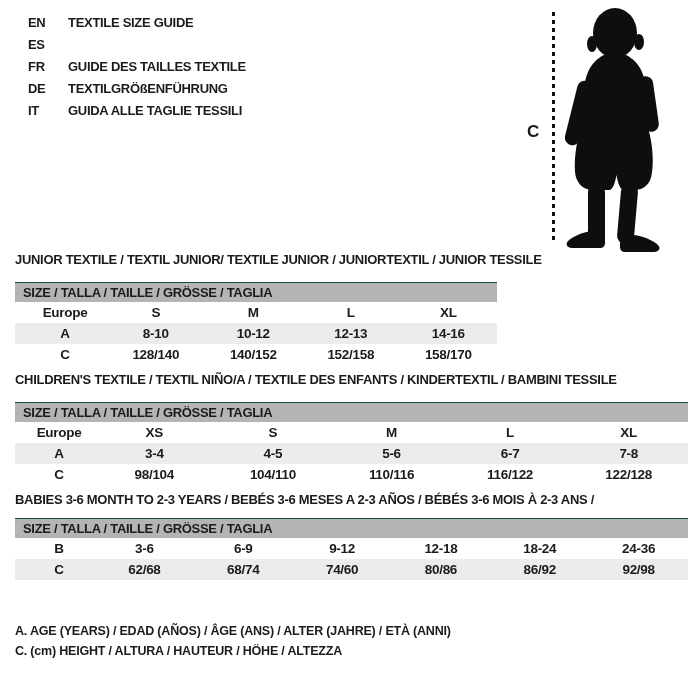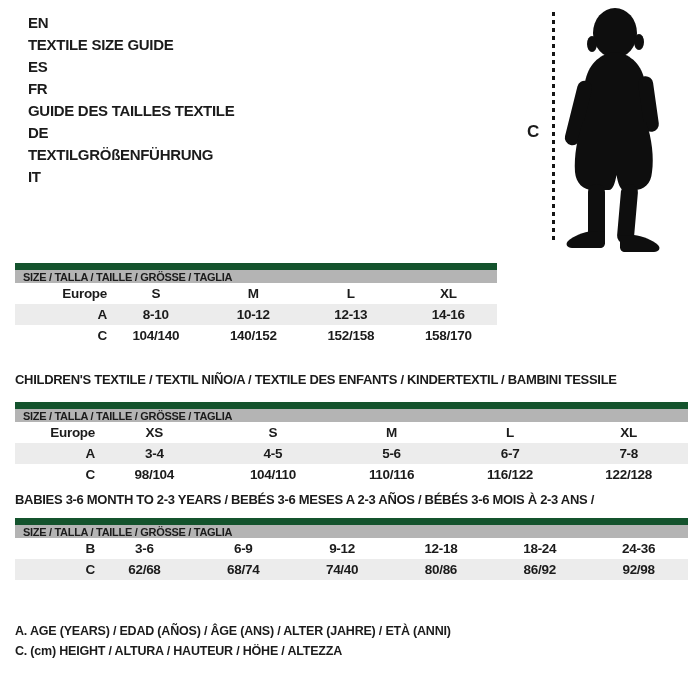--- a/index.html
+++ b/index.html
@@ -8,21 +8,21 @@
     position:relative;
     background:#ffffff;
     font-family:"Liberation Sans", sans-serif;
     color:#1b1b1b;
     overflow:hidden;
     -webkit-font-smoothing:antialiased;
   }
 
   
   .lang-list { position:absolute; left:28px; top:12px; }
-  .lang-row { display:flex; line-height:22px; font-size:15px; font-weight:700; letter-spacing:-0.3px;flex-direction:column; }
+  .lang-row { display:flex; line-height:22px; font-size:13px; font-weight:700; letter-spacing:-0.3px; }
   .lang-code { width:40px; }
 
   
   .measure-line {
     position:absolute; left:552px; top:12px; width:3px; height:232px;
     background:repeating-linear-gradient(to bottom, #141414 0 4px, transparent 4px 8px);
   }
   .measure-label {
     position:absolute; left:527px; top:122px;
     font-size:17px; font-weight:700;
@@ -40,33 +40,33 @@
     line-height:19px; white-space:nowrap;
   }
   .sec-junior .tbl, .sec-children .tbl { margin-top:13px; }
   .sec-babies .tbl { margin-top:9px; }
 
   .tbl { width:100%; }
   .thead {
     height:20px; background:#b4b4b4;
     display:flex; align-items:center;
     padding-left:8px;
-    font-size:11px; font-weight:700; letter-spacing:-0.3px;
-    border-top:7px solid #14532d;
+    font-size:13px; font-weight:700; letter-spacing:-0.3px;
+    border-top:1px solid #14532d;
   }
   .trow {
     display:grid; align-items:center; height:21px;
     font-size:13.5px; font-weight:700; letter-spacing:-0.3px;
   }
   .t1 .trow { grid-template-columns:92px repeat(4, 1fr); }
   .t2 .trow { grid-template-columns:80px repeat(5, 1fr); }
   .t3 .trow { grid-template-columns:80px repeat(6, 1fr); }
   .trow.striped { background:#ececec; }
   .cell { text-align:center; }
-  .cell.lbl { text-align:right; padding-left:8px; }
+  .cell.lbl { text-align:center; padding-left:8px; }
 
   
   .footnotes { position:absolute; left:15px; top:621px; }
   .footnote { font-size:12.5px; font-weight:700; letter-spacing:-0.2px; line-height:20px; }
 </style>
 </head>
 <body>
 
 <div class="lang-list">
   <div class="lang-row">
@@ -79,20 +79,21 @@
   <div class="lang-row">
     <span class="lang-code">FR</span>
     <span>GUIDE DES TAILLES TEXTILE</span>
   </div>
   <div class="lang-row">
     <span class="lang-code">DE</span>
     <span>TEXTILGRÖßENFÜHRUNG</span>
   </div>
   <div class="lang-row">
     <span class="lang-code">IT</span>
+    <span>GUIDA ALLE TAGLIE TESSILI</span>
   </div>
 </div>
 
 <div class="measure-line"></div>
 <div class="measure-label">C</div>
 <svg class="silhouette" viewBox="0 0 102 246" aria-hidden="true">
   <g fill="#0e0e0e">
     <ellipse cx="53" cy="27" rx="22" ry="25"></ellipse>
     <ellipse cx="30" cy="38" rx="5" ry="8"></ellipse>
     <ellipse cx="77" cy="36" rx="5" ry="8"></ellipse>
@@ -101,39 +102,40 @@
     <rect x="79" y="70" width="15" height="56" rx="7.5" transform="rotate(-8 86.5 98)"></rect>
     <path d="M21 116 L84 116 C90 132 92 152 90 166 C89 178 82 184 72 184 L62 184 C58 184 56 177 54.5 169 C53 177 51 184 47 184 L31 184 C21 184 14 177 13 166 C12 150 15 132 21 116 Z"></path>
     <rect x="26" y="178" width="17" height="56" rx="8"></rect>
     <rect x="57" y="178" width="17" height="60" rx="8" transform="rotate(5 65.5 208)"></rect>
     <path d="M43 226 L43 237 C43 240 41 242 38 242 L10 242 C5 242 3 238 6 235 C11 230 22 226 30 225 Z"></path>
     <path d="M58 230 L58 241 C58 244 60 246 63 246 L92 246 C97 246 99 242 96 239 C91 234 80 230 72 229 Z"></path>
   </g>
 </svg>
 
 <div class="section sec-junior">
+  <div class="sec-title">JUNIOR TEXTILE / TEXTIL JUNIOR/ TEXTILE JUNIOR / JUNIORTEXTIL / JUNIOR TESSILE</div>
   <div class="tbl t1">
     <div class="thead">SIZE / TALLA / TAILLE / GRÖSSE / TAGLIA</div>
     <div class="trow">
       <span class="cell lbl">Europe</span>
       <span class="cell">S</span>
       <span class="cell">M</span>
       <span class="cell">L</span>
       <span class="cell">XL</span>
     </div>
     <div class="trow striped">
       <span class="cell lbl">A</span>
       <span class="cell">8-10</span>
       <span class="cell">10-12</span>
       <span class="cell">12-13</span>
       <span class="cell">14-16</span>
     </div>
     <div class="trow">
       <span class="cell lbl">C</span>
-      <span class="cell">104/140</span>
+      <span class="cell">128/140</span>
       <span class="cell">140/152</span>
       <span class="cell">152/158</span>
       <span class="cell">158/170</span>
     </div>
   </div>
 </div>
 
 <div class="section sec-children">
   <div class="sec-title">CHILDREN'S TEXTILE / TEXTIL NIÑO/A / TEXTILE DES ENFANTS / KINDERTEXTIL / BAMBINI TESSILE</div>
   <div class="tbl t2">
@@ -175,21 +177,21 @@
       <span class="cell">6-9</span>
       <span class="cell">9-12</span>
       <span class="cell">12-18</span>
       <span class="cell">18-24</span>
       <span class="cell">24-36</span>
     </div>
     <div class="trow striped">
       <span class="cell lbl">C</span>
       <span class="cell">62/68</span>
       <span class="cell">68/74</span>
-      <span class="cell">74/40</span>
+      <span class="cell">74/60</span>
       <span class="cell">80/86</span>
       <span class="cell">86/92</span>
       <span class="cell">92/98</span>
     </div>
   </div>
 </div>
 
 <div class="footnotes">
   <div class="footnote">A. AGE (YEARS) / EDAD (AÑOS) / ÂGE (ANS) / ALTER (JAHRE) / ETÀ (ANNI)</div>
   <div class="footnote">C. (cm) HEIGHT / ALTURA / HAUTEUR / HÖHE / ALTEZZA</div>

